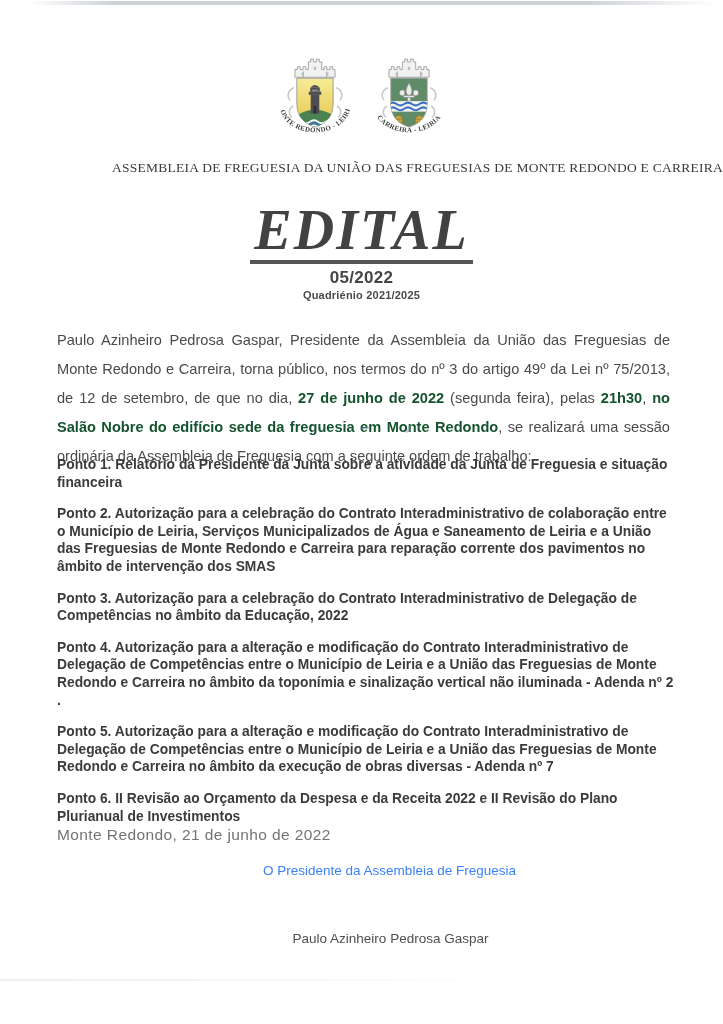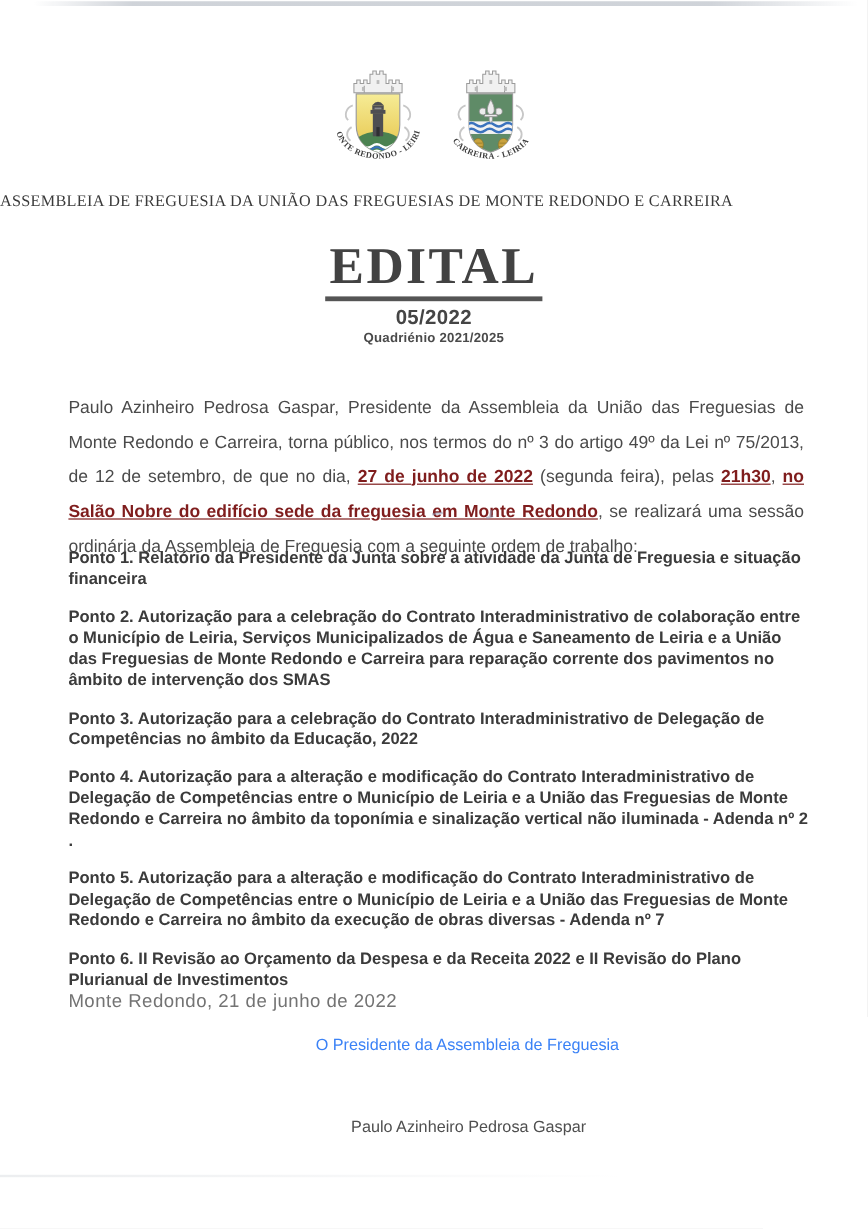--- a/index.html
+++ b/index.html
@@ -14,37 +14,37 @@
     background:linear-gradient(to right, rgba(130,140,155,0) 0%, rgba(130,140,155,.38) 12%, rgba(130,140,155,.38) 82%, rgba(130,140,155,0) 100%);
     filter:blur(.6px); border-radius:2px;
   }
   .scan-bottom {
     position:absolute; top:979px; left:0; width:520px; height:2px;
     background:linear-gradient(to right, rgba(150,160,170,.18), rgba(150,160,170,0));
   }
   .crests { position:absolute; top:56px; left:0; right:0; display:flex; justify-content:center; gap:8px; }
   .crest svg { display:block; }
   .org-header {
-    position:absolute; top:160px; left:0; width:100%; text-align:left;
+    position:absolute; top:160px; left:0; width:100%; text-align:right;
     font-family:"Liberation Serif", serif; font-size:13.5px; letter-spacing:.25px; color:#3a3a3a;
     white-space:nowrap;
   }
   .title-block { position:absolute; top:201px; left:0; width:100%; text-align:center; }
   .title-text {
     display:inline-block; font-family:"Liberation Serif", serif;
-    font-size:43px; font-weight:700; letter-spacing:2px; color:#424242;
-    line-height:1.04; border-bottom:4px solid #555; padding:0 4px 1px 4px;
+    font-size:56px; font-weight:700; letter-spacing:2px; color:#424242;
+    line-height:1.04; border-bottom:4px solid #555; padding:0 4px 1px 4px;font-style:italic;
   }
   .doc-number { margin-top:4px; font-size:17px; font-weight:700; color:#454545; letter-spacing:.3px; }
   .doc-term   { margin-top:1px; font-size:11px; font-weight:700; color:#4a4a4a; letter-spacing:.2px; }
   .intro {
     position:absolute; top:311px; left:57px; width:613px;
     font-size:14.6px; line-height:29px; text-align:justify; color:#4a4a4a;
   }
-  .intro .b { font-weight:700; color:#7f1d1d;text-decoration:underline; }
+  .intro .b { font-weight:700; color:#14532d; }
   .smudge { position:absolute; top:424px; left:356px; width:90px; height:12px; opacity:.5; }
   .smudge i {
     position:absolute; background:#8a93b0; display:block;
   }
   .smudge .m1 { left:4px;  top:3px; width:9px; height:1.5px; transform:rotate(-8deg); }
   .smudge .m2 { left:52px; top:1px; width:2px; height:6px;  transform:rotate(14deg); }
   .smudge .m3 { left:49px; top:6px; width:6px; height:1.5px; transform:rotate(-20deg); }
   .agenda { position:absolute; top:456px; left:57px; width:620px; }
   .agenda p {
     margin:0 0 14px 0; font-weight:700; font-size:13.8px; line-height:17.6px;

